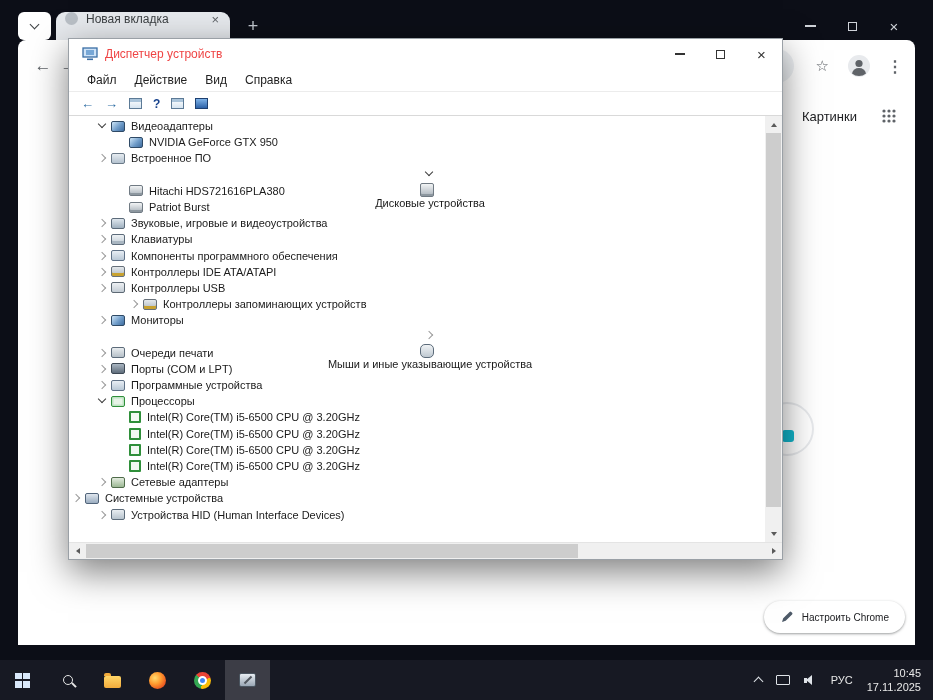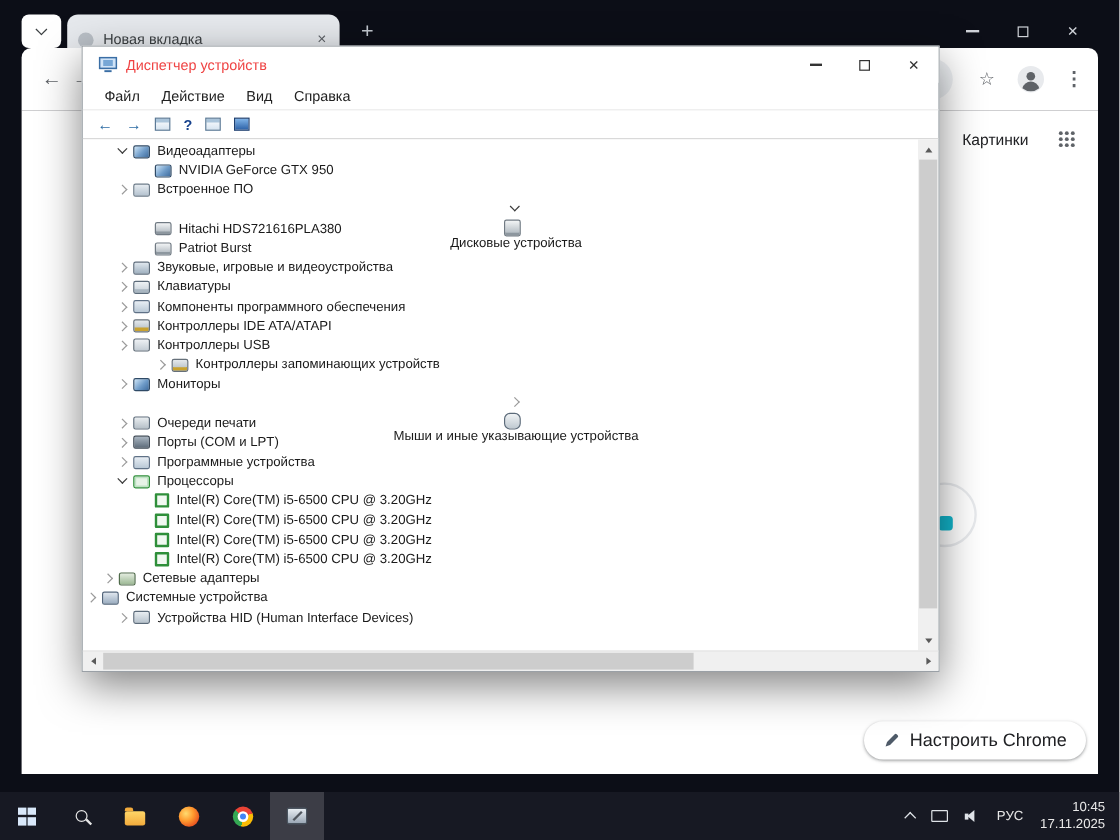--- a/index.html
+++ b/index.html
@@ -6,21 +6,21 @@
   html,body { width:933px; height:700px; overflow:hidden; }
   body { font-family:"Liberation Sans", sans-serif; }
 
   #desktop { position:relative; width:933px; height:700px; background:#0c0e17; overflow:hidden; }
 
   
   #chrome-window { position:absolute; left:18px; top:12px; width:897px; height:633px; display:flex; flex-direction:column; z-index:1; }
   .tabstrip { height:28px; display:flex; align-items:center; }
   .tab-search { width:33px; height:28px; background:#ffffff; border-radius:6px; display:flex; align-items:center; justify-content:center; cursor:pointer; }
   .chev-down { width:7px; height:7px; border-right:1.8px solid #3c4043; border-bottom:1.8px solid #3c4043; transform:rotate(45deg); margin-top:-3px; }
-  .tab { margin-left:5px; width:227px; height:28px; background:#e6e9ed; border-radius:9px 9px 0 0; display:flex; align-items:flex-end; padding:0 9px; }
+  .tab { margin-left:5px; width:174px; height:28px; background:#e6e9ed; border-radius:9px 9px 0 0; display:flex; align-items:flex-start; padding:0 9px; }
   .favicon { width:13px; height:13px; border-radius:50%; background:#b9bfc6; flex:0 0 13px; }
   .tab-title { flex:1; font-size:12px; color:#3c4043; margin-left:8px; white-space:nowrap; overflow:hidden; }
   .tab-close { font-size:13px; color:#5f6368; padding:0 2px; cursor:pointer; }
   .newtab { margin-left:10px; width:26px; height:26px; display:flex; align-items:center; justify-content:center; color:#c2c7cf; font-size:18px; cursor:pointer; }
   .cwc { margin-left:auto; display:flex; height:28px; }
   .cw-btn { width:42px; height:28px; display:flex; align-items:center; justify-content:center; cursor:pointer; }
   .g-min { width:11px; height:1.5px; background:#cfd2d8; }
   .g-max { width:9px; height:9px; border:1.4px solid #cfd2d8; }
   .g-x { color:#cfd2d8; font-size:15px; line-height:1; }
 
@@ -30,21 +30,21 @@
   .star { font-size:15px; color:#5f6368; margin:0 10px; cursor:pointer; }
   .avatar { width:24px; height:24px; margin:0 8px; cursor:pointer; display:flex; }
   .dots { font-size:16px; color:#5f6368; margin-left:8px; font-weight:bold; cursor:pointer; }
 
   .page { flex:1; background:#ffffff; position:relative; }
   .page-links { position:absolute; top:16px; right:18px; display:flex; align-items:center; gap:24px; }
   .page-links span[data-name="images-link"] { font-size:13px; color:#202124; cursor:pointer; }
   .apps-grid { cursor:pointer; display:flex; }
   .circle-deco { position:absolute; left:742px; top:310px; width:54px; height:54px; border-radius:50%; border:2px solid #e8eaed; background:#fff; }
   .circle-deco::after { content:''; position:absolute; left:20px; top:26px; width:12px; height:12px; border-radius:3px; background:#12b5cb; }
-  .customize { position:absolute; right:10px; bottom:12px; height:32px; border:none; background:#ffffff; border-radius:16px; padding:0 16px; display:flex; align-items:center; gap:8px; font-size:15px; color:#202124; box-shadow:0 1px 3px rgba(60,64,67,.35), 0 1px 2px rgba(60,64,67,.2); cursor:pointer; font-family:"Liberation Sans",sans-serif; }
+  .customize { position:absolute; right:10px; bottom:12px; height:32px; border:none; background:#ffffff; border-radius:16px; padding:0 16px; display:flex; align-items:center; gap:8px; font-size:10px; color:#202124; box-shadow:0 1px 3px rgba(60,64,67,.35), 0 1px 2px rgba(60,64,67,.2); cursor:pointer; font-family:"Liberation Sans",sans-serif; }
 
   
   #dm-window { position:absolute; left:68px; top:38px; width:715px; height:522px; background:#ffffff; border:1px solid #9aa0a6; box-shadow:0 12px 34px rgba(0,0,0,.5); z-index:10; display:flex; flex-direction:column; }
   .dm-titlebar { height:30px; display:flex; align-items:center; padding-left:13px; background:#ffffff; }
   .dm-app-icon { display:flex; margin-right:7px; }
   .dm-title { font-size:12px; color:#ef4444; }
   .dm-controls { margin-left:auto; display:flex; height:30px; }
   .dm-btn { width:41px; height:30px; display:flex; align-items:center; justify-content:center; cursor:pointer; }
   .d-min { width:10px; height:1.2px; background:#333; }
   .d-max { width:9px; height:9px; border:1.1px solid #333; }
@@ -337,21 +337,21 @@
           <div class="trow" data-name="tree-item" style="padding-left: 44px;">
             <span class="chev leaf" data-name="tree-indent-spacer"></span>
             <span class="dicon cpu-device-icon" data-name="cpu-device-icon"></span>
             <span class="tlabel" data-name="tree-item-label">Intel(R) Core(TM) i5-6500 CPU @ 3.20GHz</span>
           </div>
           <div class="trow" data-name="tree-item" style="padding-left: 44px;">
             <span class="chev leaf" data-name="tree-indent-spacer"></span>
             <span class="dicon cpu-device-icon" data-name="cpu-device-icon"></span>
             <span class="tlabel" data-name="tree-item-label">Intel(R) Core(TM) i5-6500 CPU @ 3.20GHz</span>
           </div>
-          <div class="trow" data-name="tree-item" style="padding-left: 14px;">
+          <div class="trow" data-name="tree-item" style="padding-left: 26px;">
             <span class="chev collapsed" data-name="chevron-collapsed-icon"></span>
             <span class="dicon network-adapter-icon" data-name="network-adapter-icon"></span>
             <span class="tlabel" data-name="tree-item-label">Сетевые адаптеры</span>
           </div>
           <div class="trow" data-name="tree-item" style="">
             <span class="chev collapsed" data-name="chevron-collapsed-icon"></span>
             <span class="dicon system-device-icon" data-name="system-device-icon"></span>
             <span class="tlabel" data-name="tree-item-label">Системные устройства</span>
           </div>
           <div class="trow" data-name="tree-item" style="padding-left: 26px;">

